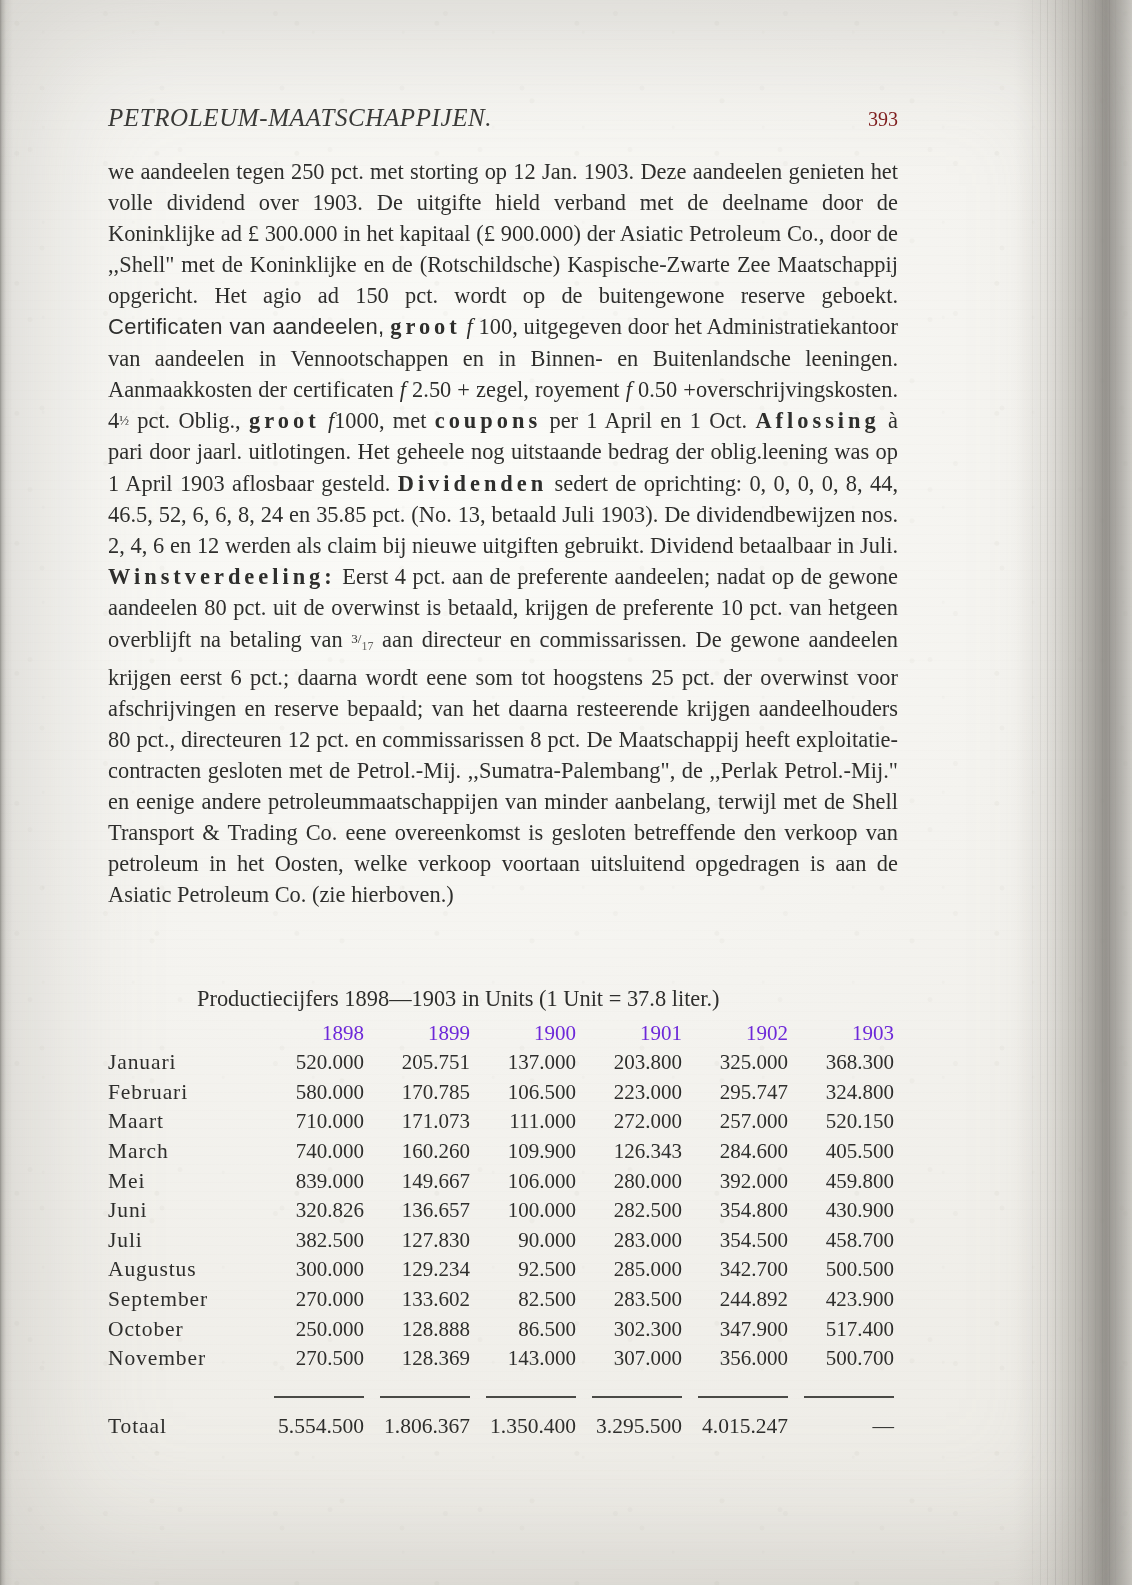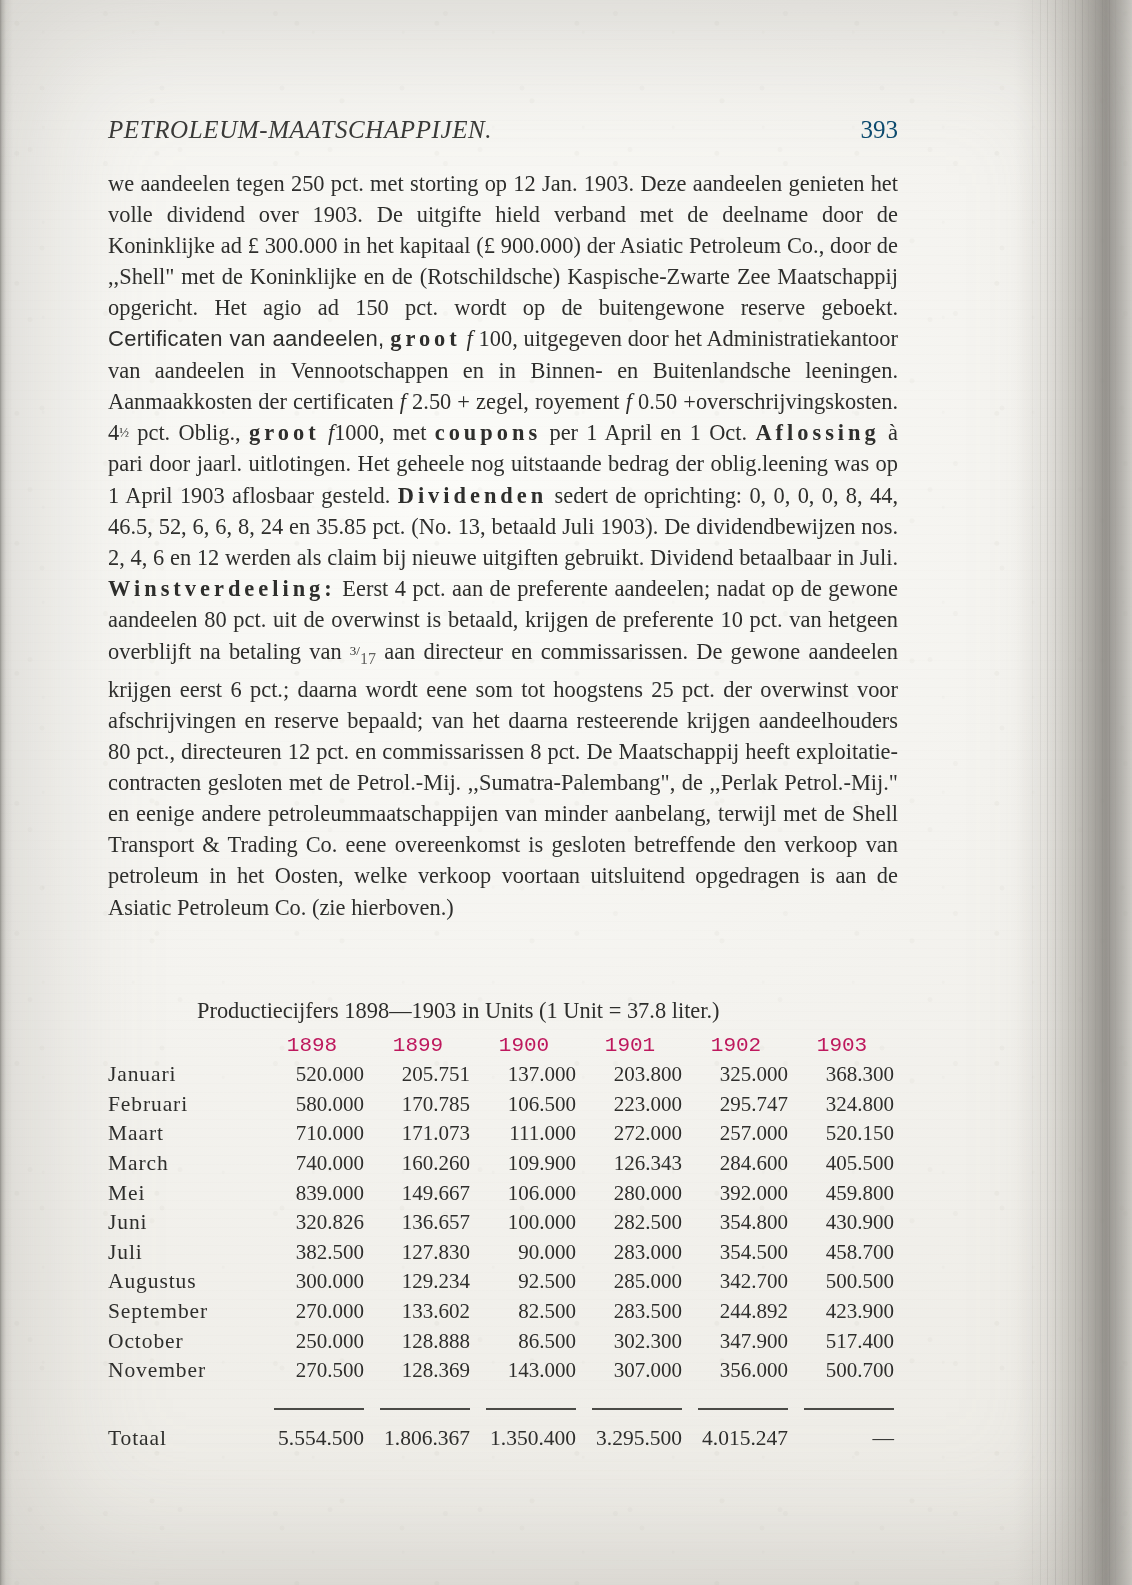--- a/index.html
+++ b/index.html
@@ -61,61 +61,60 @@
   }
   #edge-right .streak{
     position:absolute;top:0;height:100%;width:1px;background:rgba(110,108,103,.30);
   }
   #vignette{
     position:absolute;inset:0;pointer-events:none;
     box-shadow:inset 0 0 130px 30px rgba(150,147,140,.30);
   }
 
   
-  #content{position:absolute;left:0;top:12px;width:1132px;height:1361px;}
+  #content{position:absolute;left:0;top:0;width:1132px;height:1361px;}
 
   .hdr{
     position:absolute;top:104px;left:108px;width:790px;
     display:flex;align-items:baseline;justify-content:space-between;
   }
   .hdr .title{
     font-style:italic;font-size:25px;letter-spacing:.6px;
     color:#3a3a38;
   }
-  .hdr .folio{font-size:25px;color:#0c4a6e;text-align:right;}
+  .hdr .folio{font-size:20px;color:#7f1d1d;text-align:right;}
 
   #body{
     position:absolute;left:108px;top:156px;width:790px;
     font-size:22.4px;line-height:31.1px;
     text-align:justify;
     color:#2e2e2c;
   }
   #body p{margin:0;}
   .ls{letter-spacing:4px;font-weight:bold;}
   .bold{font-weight:normal;font-size:22px;letter-spacing:.3px;
         font-family:"Liberation Sans","DejaVu Sans",sans-serif;}
   .it{font-style:italic;}
   .frac{display:inline-block;font-size:13px;vertical-align:.30em;letter-spacing:0;}
-  .frac .den{vertical-align:-.55em;font-size:16px;opacity:.75;}
+  .frac .den{vertical-align:-.55em;font-size:12px;opacity:.75;}
   .half{display:inline-block;font-size:13px;vertical-align:.28em;}
 
   
   #cap{
     position:absolute;left:197px;top:986px;
     font-size:22.4px;color:#2e2e2c;white-space:nowrap;
   }
   table{
     position:absolute;left:108px;top:1018px;
     border-collapse:collapse;font-size:21px;color:#2e2e2c;
   }
   th,td{padding:0;font-weight:normal;}
   th.yr{
-    height:30px;text-align:center;font-size:21px;color:#be185d;
+    height:30px;text-align:right;font-size:21px;color:#6d28d9;
     padding-right:2px;
-    font-family:Liberation Mono, monospace;
   }
   td.mon{
     text-align:left;height:29.6px;white-space:nowrap;
     font-size:21.5px;letter-spacing:.9px;margin-left:41px;
   }
   td.num{text-align:right;padding-right:2px;height:29.6px;white-space:nowrap;}
   col.cmon{width:152px;}
   col.cval{width:106px;}
   tr.ruler td{height:24px;vertical-align:bottom;padding-bottom:7px;}
   tr.ruler .rule{

